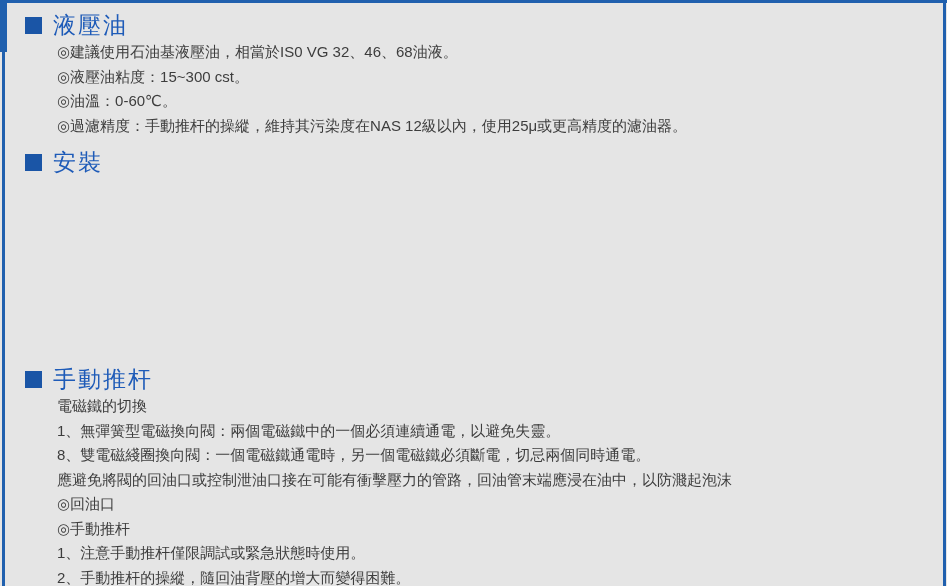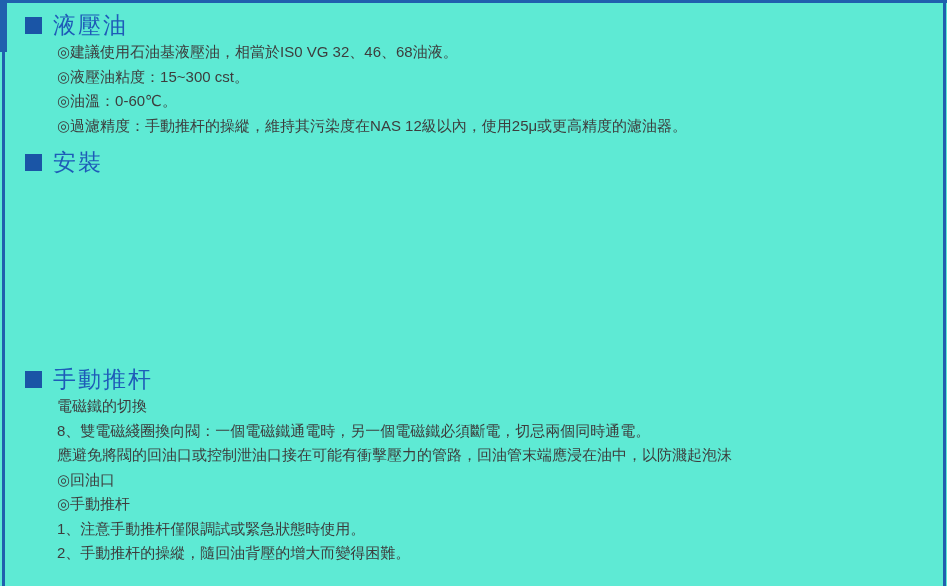--- a/index.html
+++ b/index.html
@@ -10,21 +10,21 @@
   }
   *{margin:0;padding:0;box-sizing:border-box;}
   html,body{width:947px;height:586px;}
   body{
     font-family:"Liberation Sans","DejaVu Sans",sans-serif;
     background:#ffffff;
     position:relative;
     overflow:hidden;
     color:var(--text);
   }
-  .page{position:absolute;inset:0;background:#5eead4;}
+  .page{position:absolute;inset:0;background:#e5e5e5;}
   
   .top-border{position:absolute;top:0;left:0;width:947px;height:3px;background:var(--accent);}
   .left-border-thick{position:absolute;top:0;left:0;width:7px;height:52px;background:var(--accent);}
   .left-border-thin{position:absolute;top:52px;left:2px;width:3px;height:534px;background:var(--accent);}
   .right-border{position:absolute;top:0;right:1px;width:3px;height:586px;background:var(--accent);}
 
   section{position:absolute;left:25px;right:14px;}
   .sec-1{top:10px;}
   .sec-2{top:147px;}
   .sec-3{top:364px;}
@@ -76,20 +76,21 @@
     </div>
   </section>
 
   <section class="sec-3">
     <div class="heading-row">
       <span class="sq"></span>
       <span class="sec-title">手動推杆</span>
     </div>
     <div class="sec-body">
       <p class="line">電磁鐵的切換</p>
+      <p class="line">1、無彈簧型電磁換向閥：兩個電磁鐵中的一個必須連續通電，以避免失靈。</p>
       <p class="line">8、雙電磁綫圈換向閥：一個電磁鐵通電時，另一個電磁鐵必須斷電，切忌兩個同時通電。</p>
       <p class="line">應避免將閥的回油口或控制泄油口接在可能有衝擊壓力的管路，回油管末端應浸在油中，以防濺起泡沫</p>
       <p class="line">◎回油口</p>
       <p class="line">◎手動推杆</p>
       <p class="line">1、注意手動推杆僅限調試或緊急狀態時使用。</p>
       <p class="line">2、手動推杆的操縱，隨回油背壓的增大而變得困難。</p>
     </div>
   </section>
 
 </div>

